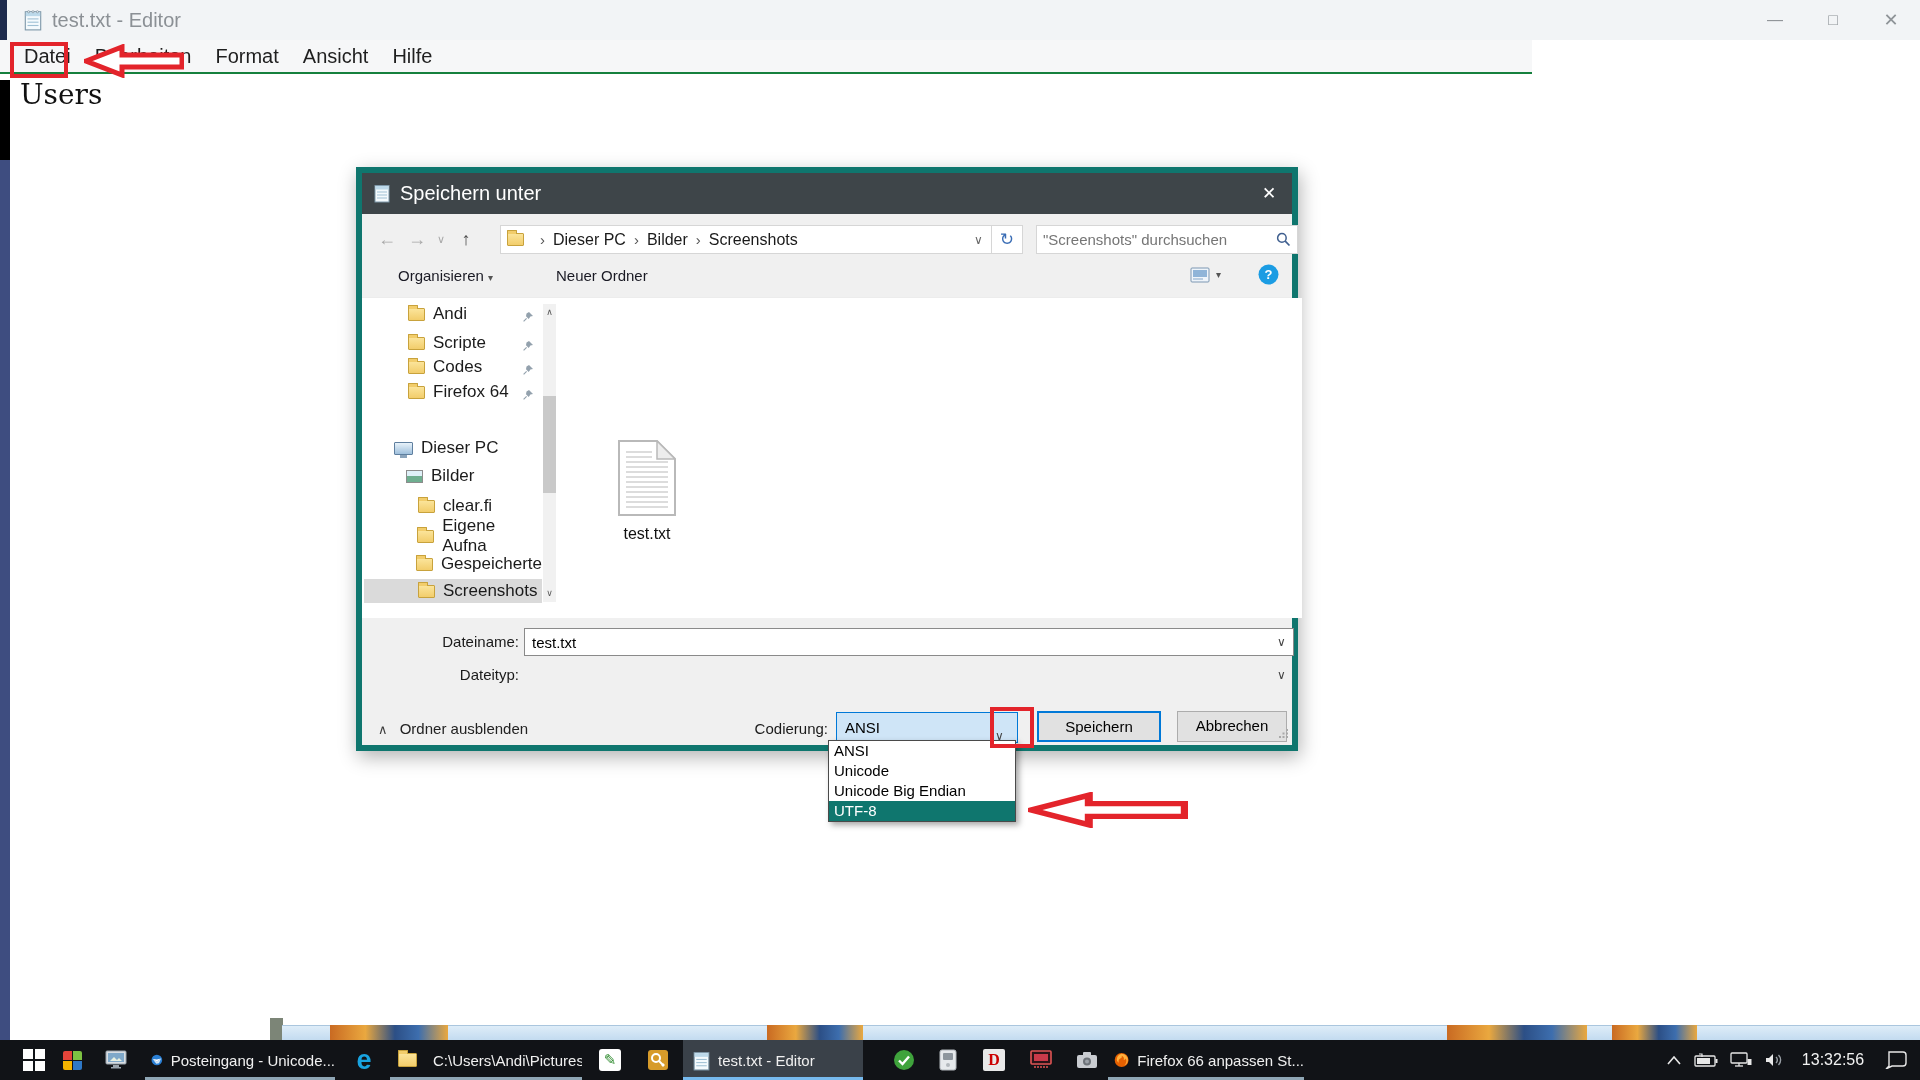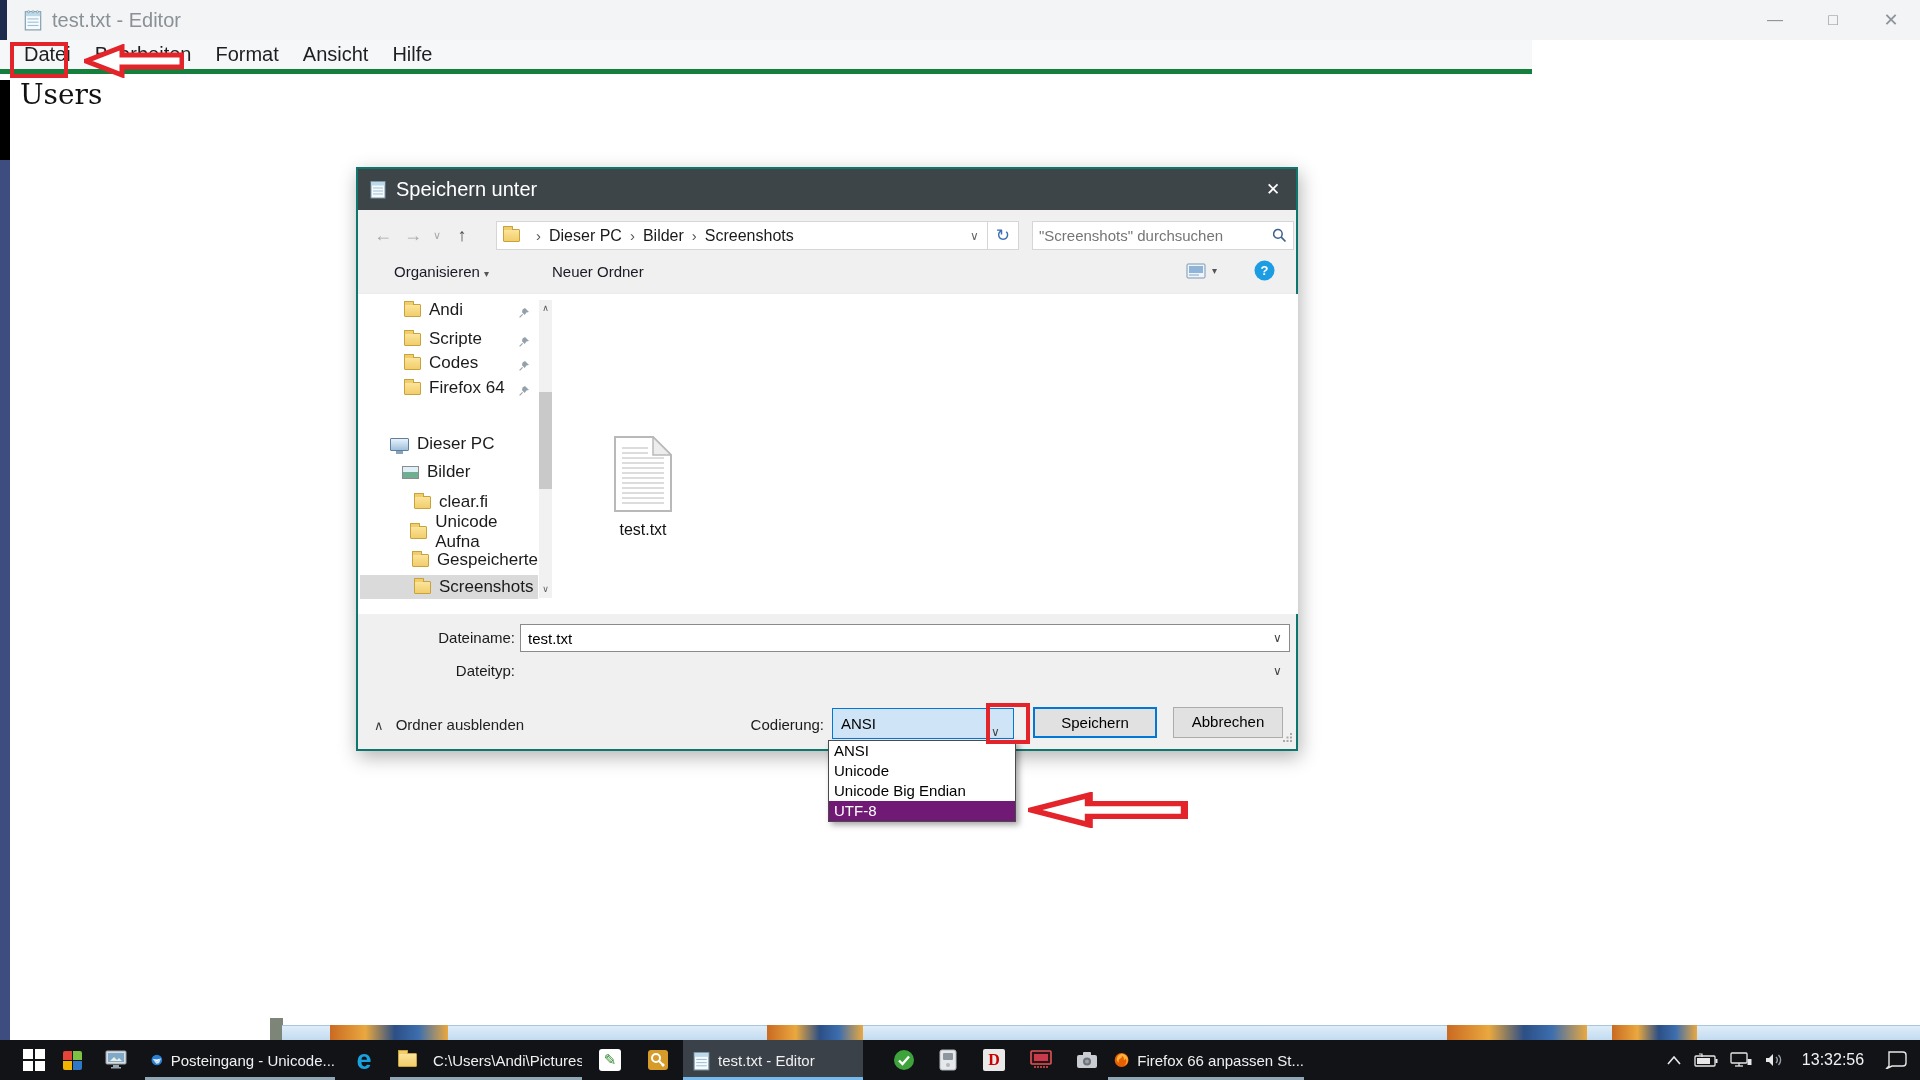--- a/index.html
+++ b/index.html
@@ -6,33 +6,33 @@
   html,body{margin:0;padding:0}
   body{background:#777;font-family:"Liberation Sans",sans-serif}
   .screen{position:relative;width:1920px;height:1080px;background:#fff;overflow:hidden}
   .abs{position:absolute}
 
   
   .np-titlebar{position:absolute;left:0;top:0;width:1920px;height:40px;background:#f2f4f6;color:#8b9095}
   .np-title{position:absolute;left:52px;top:0;line-height:40px;font-size:20px}
   .np-controls{position:absolute;right:0;top:0;height:40px;display:flex}
   .np-ctl{width:58px;height:40px;display:flex;align-items:center;justify-content:center;color:#8f9498;font-size:16px}
-  .np-menubar{position:absolute;left:0;top:40px;width:1532px;height:34px;background:#f6f7f8;border-bottom:5px solid #15803d;
+  .np-menubar{position:absolute;left:0;top:40px;width:1532px;height:34px;background:#f6f7f8;border-bottom:2px solid #15803d;
               display:flex;align-items:center;padding-left:20px;font-size:20px;color:#1f1f1f}
   .np-menuitem{margin-right:16px;padding:0 4px}
   .np-text{position:absolute;left:20px;top:78px;font-family:"DejaVu Serif",serif;font-size:28px;color:#111}
 
   
   .strip-corner{position:absolute;left:0;top:0;width:7px;height:40px;background:#1d2b4d}
   .strip-black{position:absolute;left:0;top:80px;width:10px;height:80px;background:#000}
   .strip-navy{position:absolute;left:0;top:160px;width:10px;height:880px;background:#3e4d80}
 
   
   .dialog{position:absolute;left:356px;top:167px;width:942px;height:584px;background:#f0f0f0;
-          border:2px solid #0f766e;box-shadow:2px 6px 18px rgba(0,0,0,.30);font-size:15px;color:#1a1a1a}
+          border:6px solid #0f766e;box-shadow:2px 6px 18px rgba(0,0,0,.30);font-size:15px;color:#1a1a1a}
   .dlg-titlebar{position:absolute;left:0;top:0;width:100%;height:41px;background:#3e4549;color:#fff}
   .dlg-title{position:absolute;left:38px;top:0;line-height:41px;font-size:20px;font-weight:400}
   .dlg-close{position:absolute;right:0;top:0;width:46px;height:41px;display:flex;align-items:center;justify-content:center;font-size:17px;color:#fff}
   .navglyph{position:absolute;top:52px;height:28px;line-height:28px;text-align:center}
   .crumbbox{position:absolute;left:138px;top:52px;width:523px;height:29px;background:#fff;border:1px solid #d6d6d6;
             display:flex;align-items:center;padding-left:6px;font-size:16px}
   .crumb-sep{color:#555;margin:0 8px;font-size:15px}
   .crumb{color:#1a1a1a}
   .crumb-right{margin-left:auto;display:flex;align-items:center;height:100%}
   .searchbox{position:absolute;left:674px;top:52px;width:262px;height:29px;background:#fff;border:1px solid #d6d6d6;display:flex;align-items:center}
@@ -67,21 +67,21 @@
   .enc-combo{position:absolute;left:474px;top:539px;width:182px;height:31px;background:#cfe5f7;border:1px solid #0078d7;
              line-height:29px;padding-left:8px;font-size:15px;color:#000}
   .btn{position:absolute;top:538px;height:31px;background:#e1e1e1;text-align:center;line-height:28px;font-size:15px;color:#000}
   .btn-save{left:675px;width:124px;border:2px solid #0078d7}
   .btn-cancel{left:815px;width:110px;border:1px solid #acacac}
 
   
   .ddlist{position:absolute;left:828px;top:740px;width:188px;background:#fff;border:1px solid #4a4a4a;
           box-shadow:3px 3px 6px rgba(0,0,0,.35);z-index:6;font-size:15px}
   .ddopt{height:20px;line-height:20px;padding-left:5px;color:#000}
-  .ddopt.sel{background:#701a75;color:#fff}
+  .ddopt.sel{background:#0f766e;color:#fff}
 
   
   .ann-box{position:absolute;border:4px solid #e3242b;z-index:8}
   .ann-arrow{position:absolute;z-index:9}
 
   
   .statusfrag{position:absolute;left:282px;top:1004px;width:848px;height:21px;background:#fff;border-top:1px solid #cdcdcd;overflow:hidden}
   .statusfrag .inner{margin-top:-8px;padding-left:16px;font-size:15px;color:#4a6da8;display:flex;gap:40px;white-space:nowrap}
   .bluestrip{position:absolute;left:282px;top:1025px;width:1638px;height:15px;background:linear-gradient(#e0eef9,#c3dbf0);box-shadow:inset 0 1px 0 #aac6de}
   .chip{position:absolute;top:0;height:15px;background:linear-gradient(90deg,#c96a22,#eaa83f 30%,#2c4f86 55%,#3d6eae 75%,#eaa83f)}
@@ -268,21 +268,21 @@
         <span>Bilder</span>
       </div>
       <div class="sb-row" style="top:196px">
         <span style="width:54px"></span>
           <span class="fold"></span>
         <span>clear.fi</span>
       </div>
       <div class="sb-row" style="top:226px">
         <span style="width:54px"></span>
           <span class="fold"></span>
-        <span>Unicode Aufna</span>
+        <span>Eigene Aufna</span>
       </div>
       <div class="sb-row" style="top:254px">
         <span style="width:54px"></span>
           <span class="fold"></span>
         <span>Gespeicherte</span>
       </div>
       <div class="sb-row sel" style="top:281px">
         <span style="width:54px"></span>
           <span class="fold"></span>
         <span>Screenshots</span>

